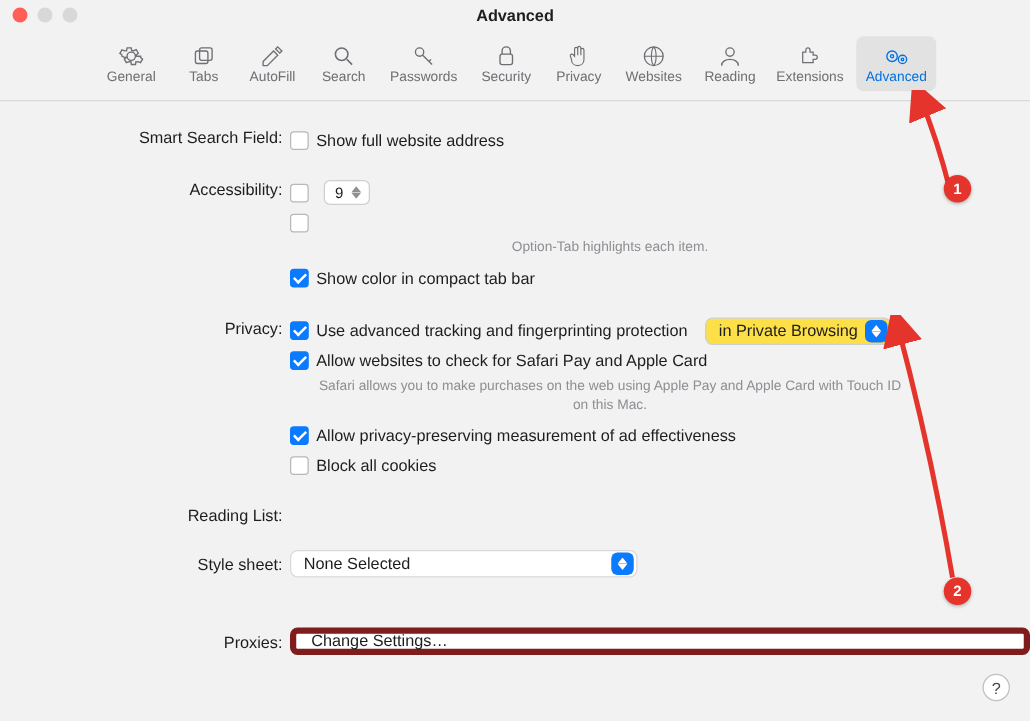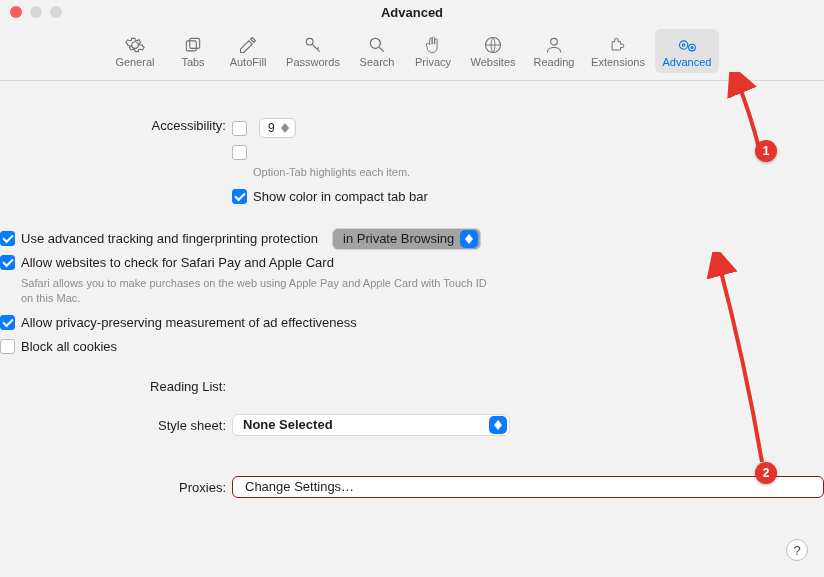--- a/index.html
+++ b/index.html
@@ -122,20 +122,21 @@
     transform: rotate(45deg) translate(-1px,-1px);
   }
   .note {
     font-size: 11px;
     color: #8e8e93;
     margin-left: 21px;
     line-height: 1.35;
     padding-top: 0;
     padding-bottom: 4px;
     max-width: 470px;
+    text-align: center;
   }
 
   
   .pill-small {
     display: inline-flex;
     align-items: center;
     height: 20px;
     padding: 0 4px 0 8px;
     border: 1px solid #cfcfcf;
     border-radius: 5px;
@@ -155,21 +156,21 @@
   .pill-small .stepper svg { width: 8px; height: 5px; }
 
   
   .pill-blue {
     display: inline-flex;
     align-items: center;
     height: 22px;
     padding: 0 2px 0 10px;
     border: 1px solid #cfcfcf;
     border-radius: 6px;
-    background: #a3a3a3;
+    background: #fde047;
     font-size: 13px;
     margin-left: 8px;
   }
   .end-arrows {
     width: 18px; height: 18px;
     border-radius: 5px;
     background: #0a7aff;
     display: flex;
     flex-direction: column;
     align-items: center;
@@ -182,28 +183,27 @@
   .select-big {
     width: 278px;
     height: 22px;
     border: 1px solid #d9d9d9;
     border-radius: 6px;
     background: #fff;
     display: flex;
     align-items: center;
     padding-left: 10px;
     font-size: 13px;
-    font-weight: bold;
   }
   .select-big .end-arrows { margin-left: auto; margin-right: 2px; }
 
   .button {
     height: 22px;
     padding: 0 12px;
-    border: 1px solid #7f1d1d;
+    border: 5px solid #7f1d1d;
     border-radius: 6px;
     background: #fff;
     display: inline-flex;
     align-items: center;
     font-size: 13px;
   }
 
   
   .arrow-svg {
     position: absolute;
@@ -263,33 +263,40 @@
         <rect x="8" y="4" width="12" height="12" rx="2" fill="none" stroke-width="1.3"></rect>
       </svg>
     <span class="tb-text">Tabs</span>
   </div>
   <div class="tb-item" style="width:54px">
     <svg width="20" height="20" viewBox="0 0 24 24">
         <path d="M3 17l10-10 4 4-10 10H3v-4zM15 5l2-2 4 4-2 2-4-4z" fill="none" stroke-width="1.3"></path>
       </svg>
     <span class="tb-text">AutoFill</span>
   </div>
+  <div class="tb-item" style="width:52px">
+    <svg width="20" height="20" viewBox="0 0 24 24">
+        <circle cx="10" cy="10" r="6" fill="none" stroke-width="1.5"></circle>
+        <path d="M15 15l5 5" stroke-width="1.5"></path>
+      </svg>
+    <span class="tb-text">Search</span>
+  </div>
   <div class="tb-item" style="width:68px">
     <svg width="20" height="20" viewBox="0 0 24 24">
         <circle cx="8" cy="8" r="4" fill="none" stroke-width="1.3"></circle>
         <path d="M11 11l9 9m-3-3l2-2" fill="none" stroke-width="1.3"></path>
       </svg>
     <span class="tb-text">Passwords</span>
   </div>
-  <div class="tb-item" style="width:52px">
-    <svg width="20" height="20" viewBox="0 0 24 24">
-        <circle cx="10" cy="10" r="6" fill="none" stroke-width="1.5"></circle>
-        <path d="M15 15l5 5" stroke-width="1.5"></path>
-      </svg>
-    <span class="tb-text">Search</span>
+  <div class="tb-item" style="width:56px">
+    <svg width="20" height="20" viewBox="0 0 24 24">
+        <rect x="6" y="10" width="12" height="10" rx="2" fill="none" stroke-width="1.3"></rect>
+        <path d="M8 10V7a4 4 0 1 1 8 0v3" fill="none" stroke-width="1.3"></path>
+      </svg>
+    <span class="tb-text">Security</span>
   </div>
   <div class="tb-item" style="width:52px">
     <svg width="20" height="20" viewBox="0 0 24 24">
         <path d="M8 12V5a1.5 1.5 0 1 1 3 0v6V4a1.5 1.5 0 1 1 3 0v7V6a1.5 1.5 0 1 1 3 0v9c0 3-2 6-6 6s-6-3-6-6l-1-3a1.5 1.5 0 1 1 3-1z" fill="none" stroke-width="1.1"></path>
       </svg>
     <span class="tb-text">Privacy</span>
   </div>
   <div class="tb-item" style="width:60px">
     <svg width="20" height="20" viewBox="0 0 24 24">
         <circle cx="12" cy="12" r="9" fill="none" stroke-width="1.3"></circle>
@@ -316,20 +323,29 @@
         <circle cx="9" cy="12" r="1.5" fill="none" stroke-width="1.3"></circle>
         <circle cx="19" cy="15" r="4" fill="none" stroke-width="1.3"></circle>
         <circle cx="19" cy="15" r="1.2" fill="none" stroke-width="1.3"></circle>
       </svg>
     <span class="tb-text">Advanced</span>
   </div>
 </div>
 
 <div class="content">
 
+  <div class="row">
+    <div class="row-lbl">Smart Search Field:</div>
+    <div class="row-ctl">
+      <div class="ck-line">
+        <span class="ck"></span>
+        <span>Show full website address</span>
+      </div>
+    </div>
+  </div>
 
   <div class="section-gap"></div>
 
   <div class="row">
     <div class="row-lbl">Accessibility:</div>
     <div class="row-ctl">
       <div class="ck-line">
         <span class="ck"></span>
         <span class="pill-small">
           <span>9</span>
@@ -350,20 +366,21 @@
       <div class="ck-line">
         <span class="ck checked"></span>
         <span>Show color in compact tab bar</span>
       </div>
     </div>
   </div>
 
   <div class="section-gap"></div>
 
   <div class="row">
+    <div class="row-lbl">Privacy:</div>
     <div class="row-ctl">
       <div class="ck-line">
         <span class="ck checked"></span>
         <span>Use advanced tracking and fingerprinting protection</span>
         <span class="pill-blue">
           <span>in Private Browsing</span>
           <span class="end-arrows">
             <svg viewBox="0 0 8 5">
                 <path d="M0 5l4-5 4 5z" fill="#fff"></path>
               </svg>

